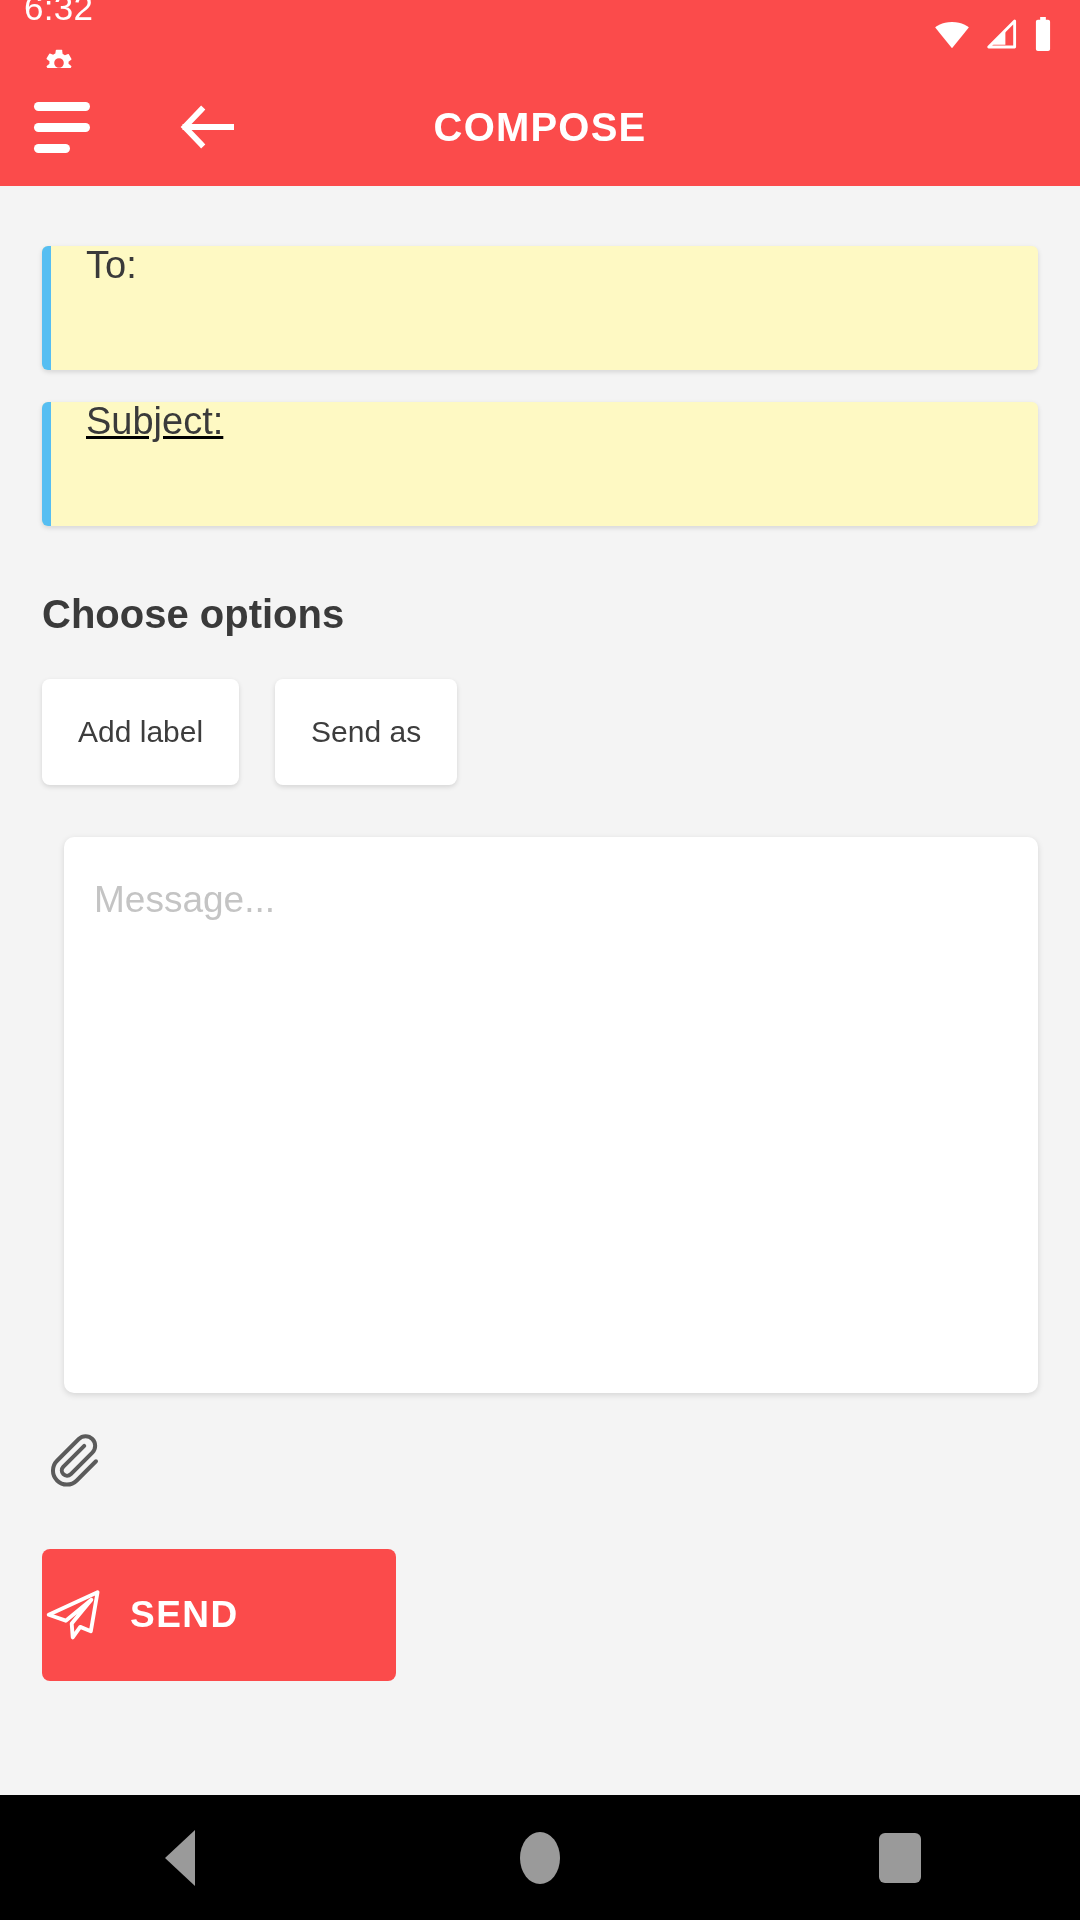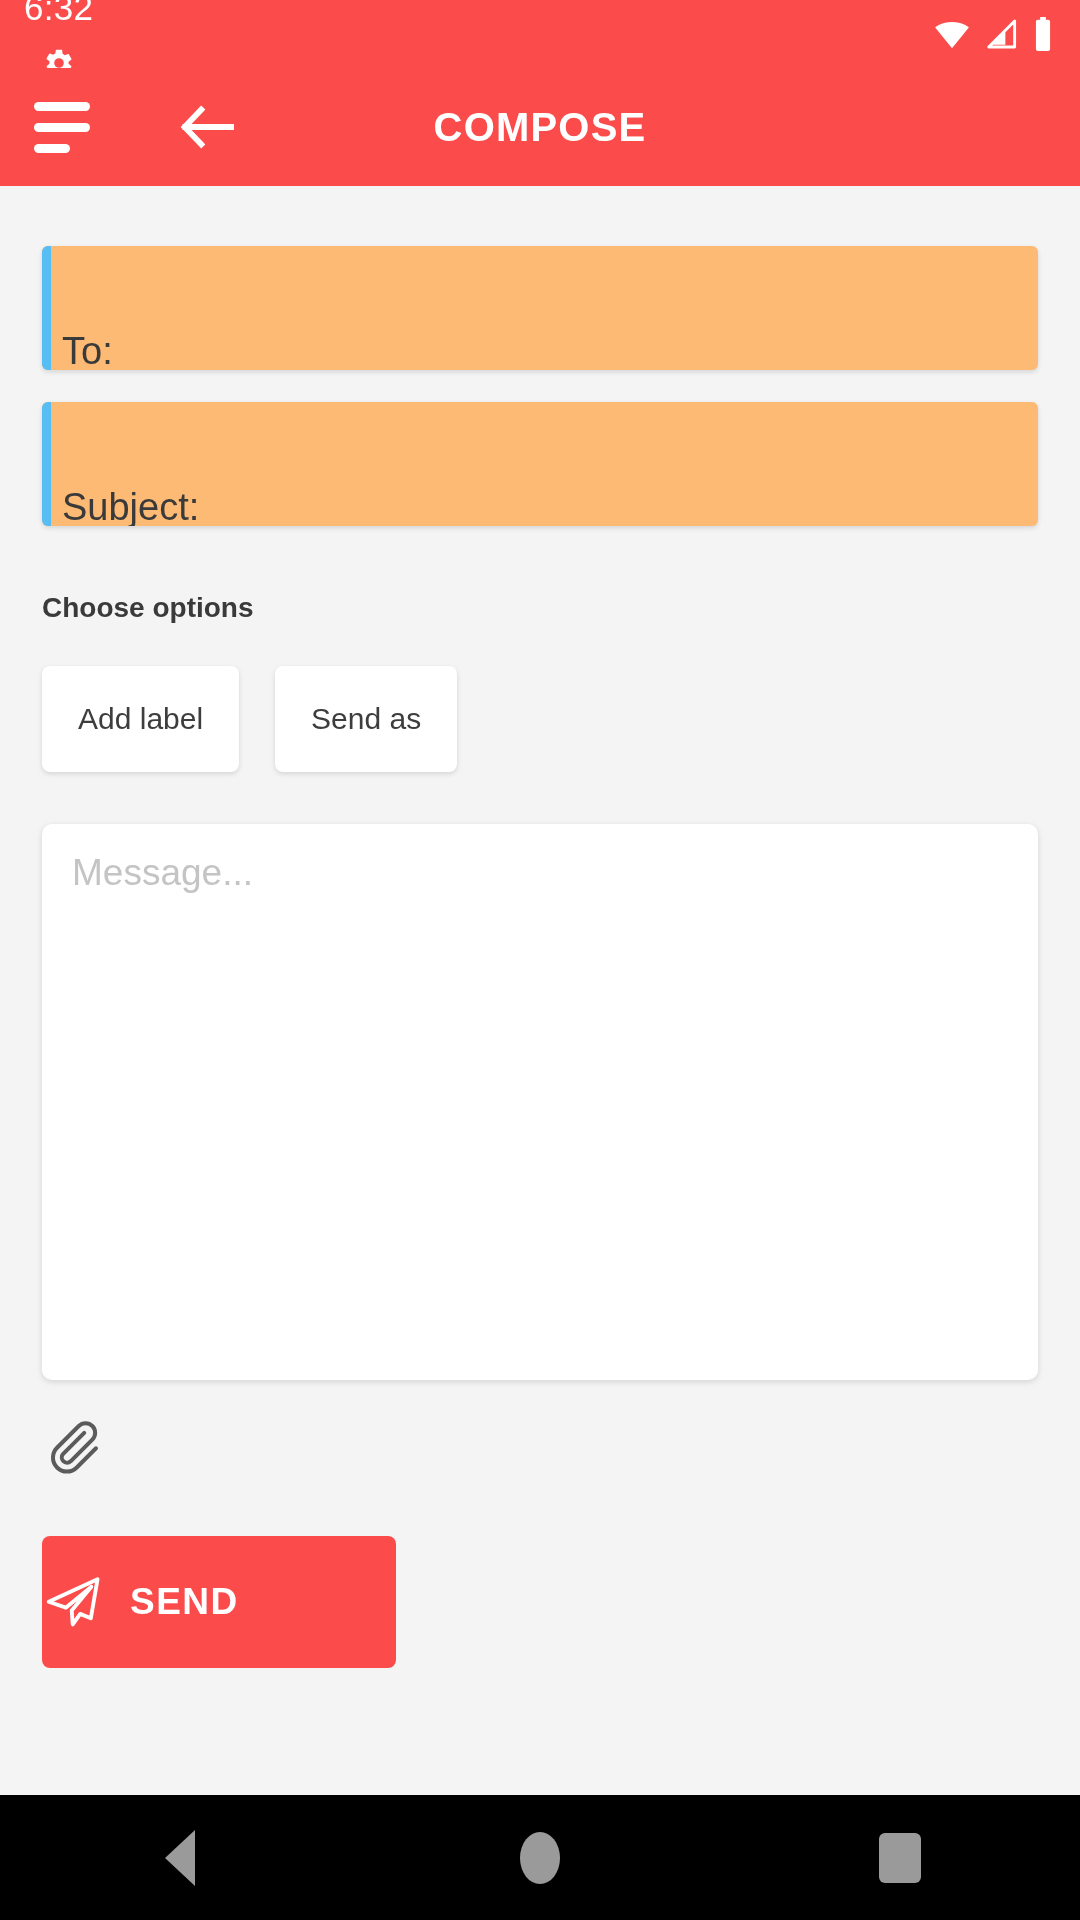--- a/index.html
+++ b/index.html
@@ -63,60 +63,61 @@
   }
 
   
   .content {
     flex:1 1 auto; background:#f4f4f4;
     padding:0 42px; position:relative; overflow:hidden;
   }
 
   .field-card {
     position:relative;
-    background:#fdba74;
+    background:#fef9c3;
     border-radius:6px;
     box-shadow:0 2px 5px rgba(0,0,0,0.13);
     height:124px;
-    display:flex; align-items:flex-end;
-    padding-left:20px;
+    display:flex; align-items:flex-start;
+    padding-left:44px;
     overflow:hidden;
   }
   .field-card::before {
     content:""; position:absolute; left:0; top:0; bottom:0;
     width:9px; background:#56bef2;
   }
   .field-label {
     font-size:38px; color:#3a3a3a; line-height:1;
   }
   #to-card  { margin-top:60px; }
-  #subject-card { margin-top:32px; }
+  #subject-card { margin-top:32px;text-decoration:underline; }
 
   .section-title {
     margin-top:66px;
-    font-size:28px; font-weight:bold; color:#3a3a3a;
+    font-size:40px; font-weight:bold; color:#3a3a3a;
   }
 
   .chips { margin-top:42px; display:flex; gap:36px; }
   .chip {
     background:#fff; border-radius:8px;
     box-shadow:0 2px 5px rgba(0,0,0,0.13);
     height:106px; min-width:150px;
     display:flex; align-items:center; justify-content:center;
     padding:0 36px;
     font-size:30px; color:#3d3d3d;
     cursor:pointer;
   }
 
   .message-box {
     margin-top:52px;
     background:#fff; border-radius:10px;
     box-shadow:0 2px 6px rgba(0,0,0,0.13);
     height:556px;
-    padding:30px 30px;
+    padding:44px 30px;
+    margin-left:22px;
   }
   .message-placeholder {
     font-size:37px; color:#c4c4c4; line-height:1;
   }
 
   .attach-row { margin-top:40px; padding-left:8px; }
   .clip-ic { width:56px; height:58px; display:block; cursor:pointer; }
 
   .send-btn {
     margin-top:58px;

